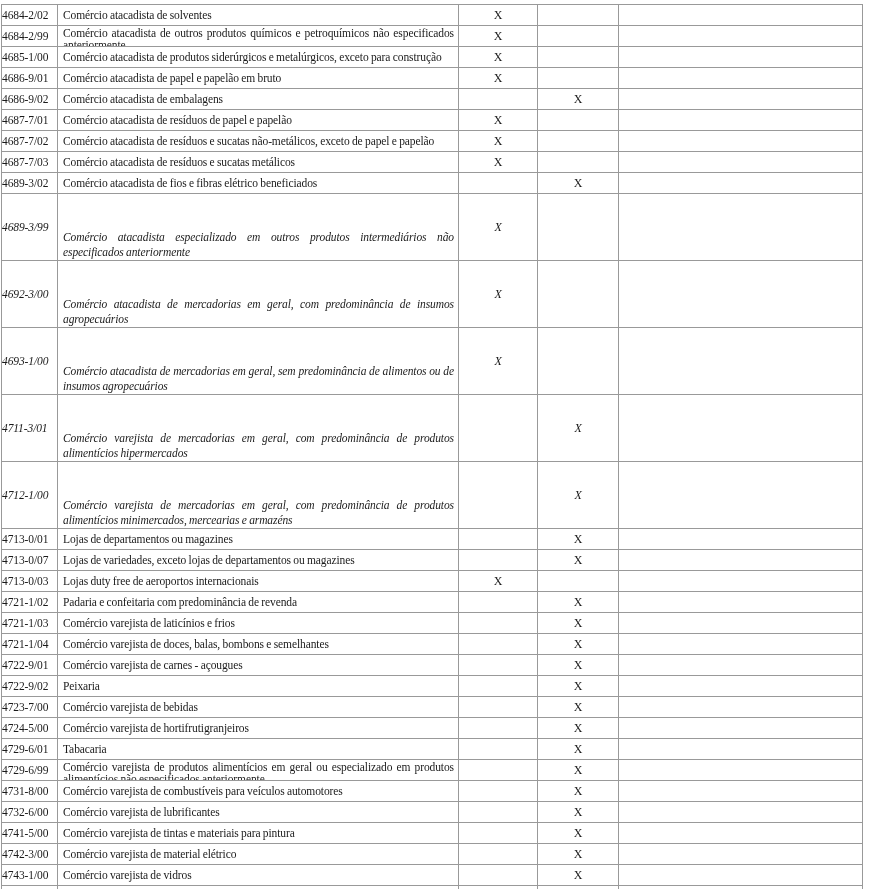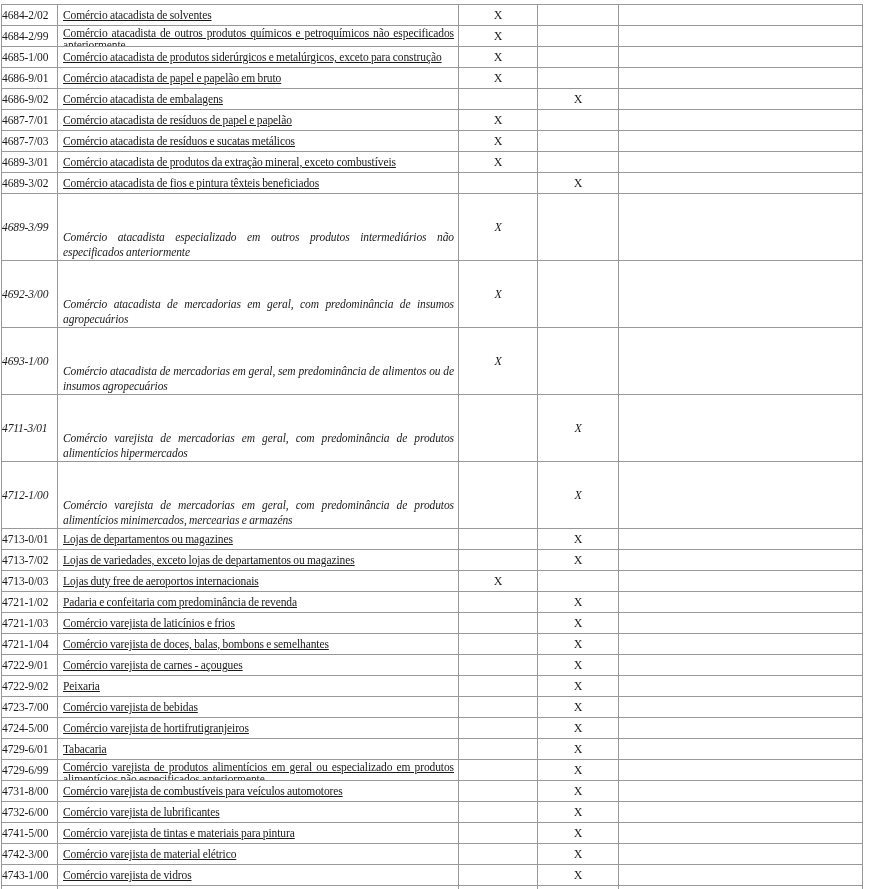--- a/index.html
+++ b/index.html
@@ -53,35 +53,33 @@
     padding-left: 5px;
     white-space: nowrap;
   }
   td.desc-cell .desc-inner {
     padding: 0 4px 0 5px;
     line-height: 14px;
   }
   
   tr.single td.desc-cell .desc-inner {
     white-space: nowrap;
-    text-decoration: underline;
   }
   
   tr.double td.desc-cell .desc-inner {
     text-align: justify;
     line-height: 15px;
     margin-top: 36px;
   }
   
   tr.clipped td.desc-cell .desc-inner {
     text-align: justify;
     line-height: 12.5px;
     height: 19px;
     overflow: hidden;
-    text-decoration: underline;
   }
   td.mark-cell {
     text-align: center;
     font-size: 12px;
   }
   td.extra-cell { }
 </style>
 </head>
 <body>
 
@@ -143,41 +141,41 @@
         <tr class="row single">
           <td class="code-cell">4687-7/01</td>
           <td class="desc-cell">
             <div class="desc-inner">Comércio atacadista de resíduos de papel e papelão</div>
           </td>
           <td class="mark-cell">X</td>
           <td class="mark-cell"></td>
           <td class="extra-cell"></td>
         </tr>
         <tr class="row single">
+          <td class="code-cell">4687-7/02</td>
+          <td class="desc-cell">
+            <div class="desc-inner">Comércio atacadista de resíduos e sucatas não-metálicos, exceto de papel e papelão</div>
+          </td>
+          <td class="mark-cell">X</td>
+          <td class="mark-cell"></td>
+          <td class="extra-cell"></td>
+        </tr>
+        <tr class="row single">
           <td class="code-cell">4687-7/03</td>
           <td class="desc-cell">
             <div class="desc-inner">Comércio atacadista de resíduos e sucatas metálicos</div>
           </td>
           <td class="mark-cell">X</td>
           <td class="mark-cell"></td>
           <td class="extra-cell"></td>
         </tr>
         <tr class="row single">
-          <td class="code-cell">4689-3/01</td>
-          <td class="desc-cell">
-            <div class="desc-inner">Comércio atacadista de produtos da extração mineral, exceto combustíveis</div>
-          </td>
-          <td class="mark-cell">X</td>
-          <td class="mark-cell"></td>
-          <td class="extra-cell"></td>
-        </tr>
-        <tr class="row single">
           <td class="code-cell">4689-3/02</td>
           <td class="desc-cell">
-            <div class="desc-inner">Comércio atacadista de fios e pintura têxteis beneficiados</div>
+            <div class="desc-inner">Comércio atacadista de fios e fibras elétrico beneficiados</div>
           </td>
           <td class="mark-cell"></td>
           <td class="mark-cell">X</td>
           <td class="extra-cell"></td>
         </tr>
         <tr class="row double">
           <td class="code-cell">4689-3/99</td>
           <td class="desc-cell">
             <div class="desc-inner">Comércio atacadista especializado em outros produtos intermediários não especificados anteriormente</div>
           </td>
@@ -224,21 +222,21 @@
         <tr class="row single">
           <td class="code-cell">4713-0/01</td>
           <td class="desc-cell">
             <div class="desc-inner">Lojas de departamentos ou magazines</div>
           </td>
           <td class="mark-cell"></td>
           <td class="mark-cell">X</td>
           <td class="extra-cell"></td>
         </tr>
         <tr class="row single">
-          <td class="code-cell">4713-7/02</td>
+          <td class="code-cell">4713-0/07</td>
           <td class="desc-cell">
             <div class="desc-inner">Lojas de variedades, exceto lojas de departamentos ou magazines</div>
           </td>
           <td class="mark-cell"></td>
           <td class="mark-cell">X</td>
           <td class="extra-cell"></td>
         </tr>
         <tr class="row single">
           <td class="code-cell">4713-0/03</td>
           <td class="desc-cell">

